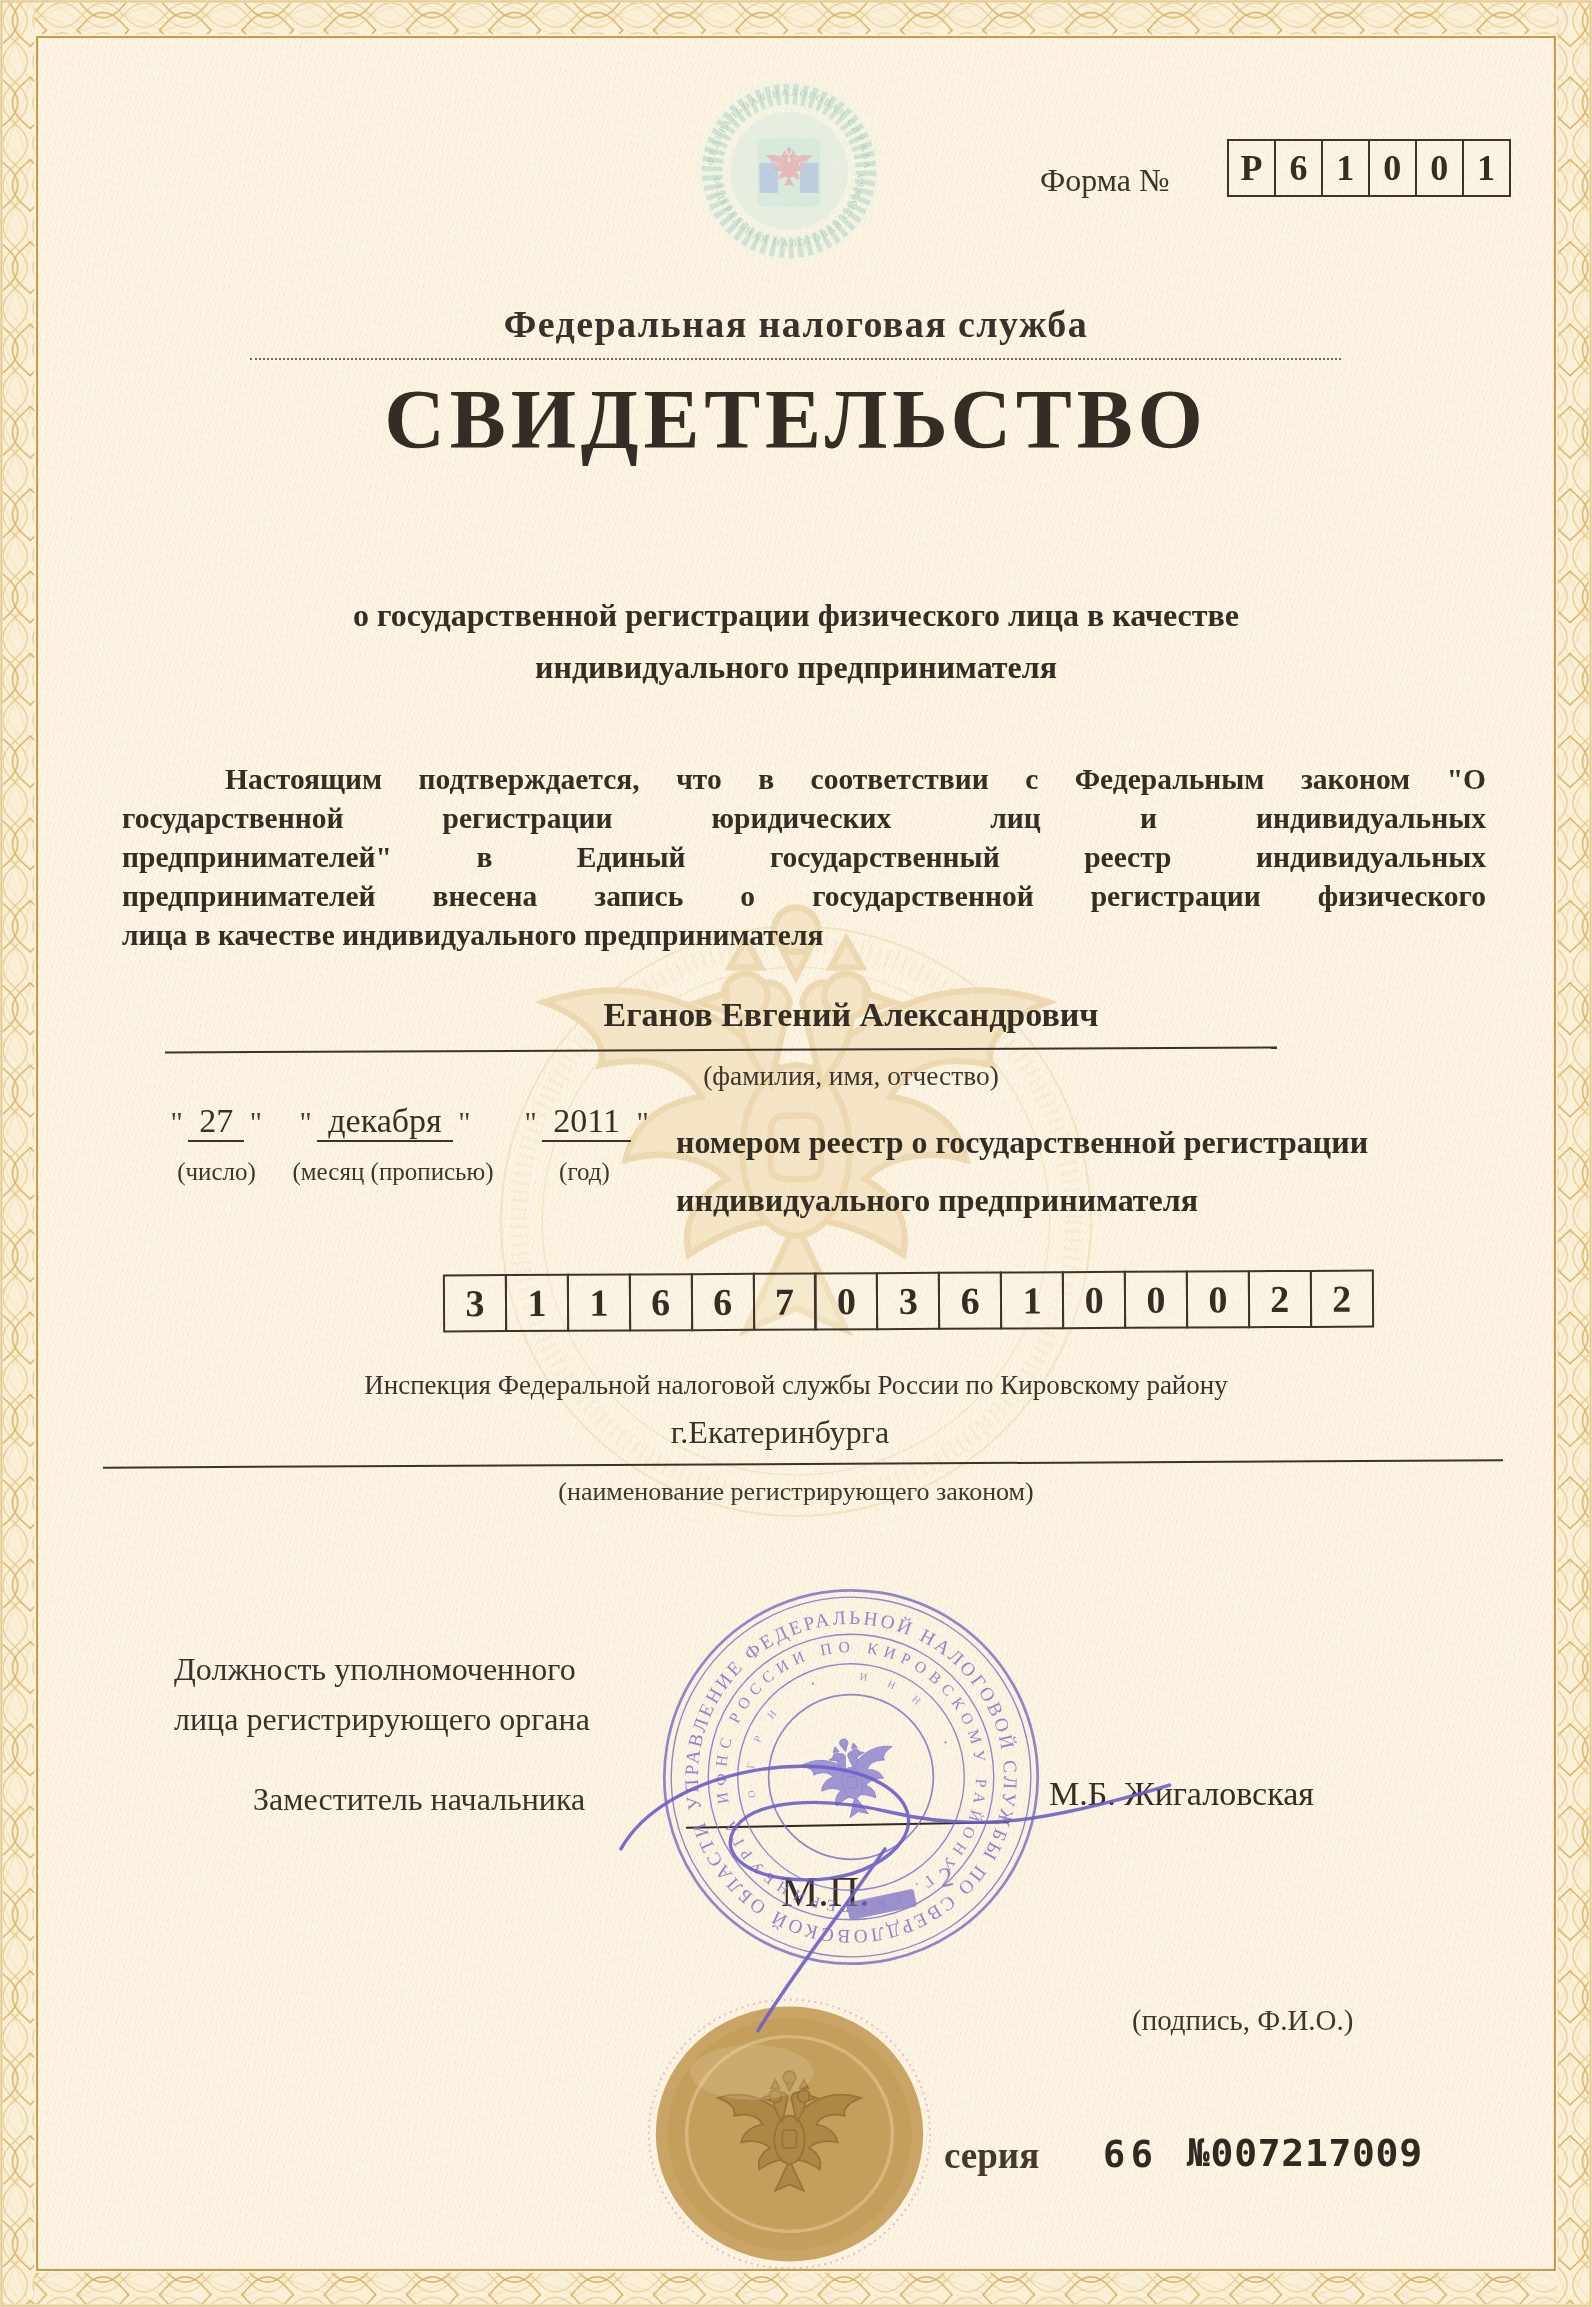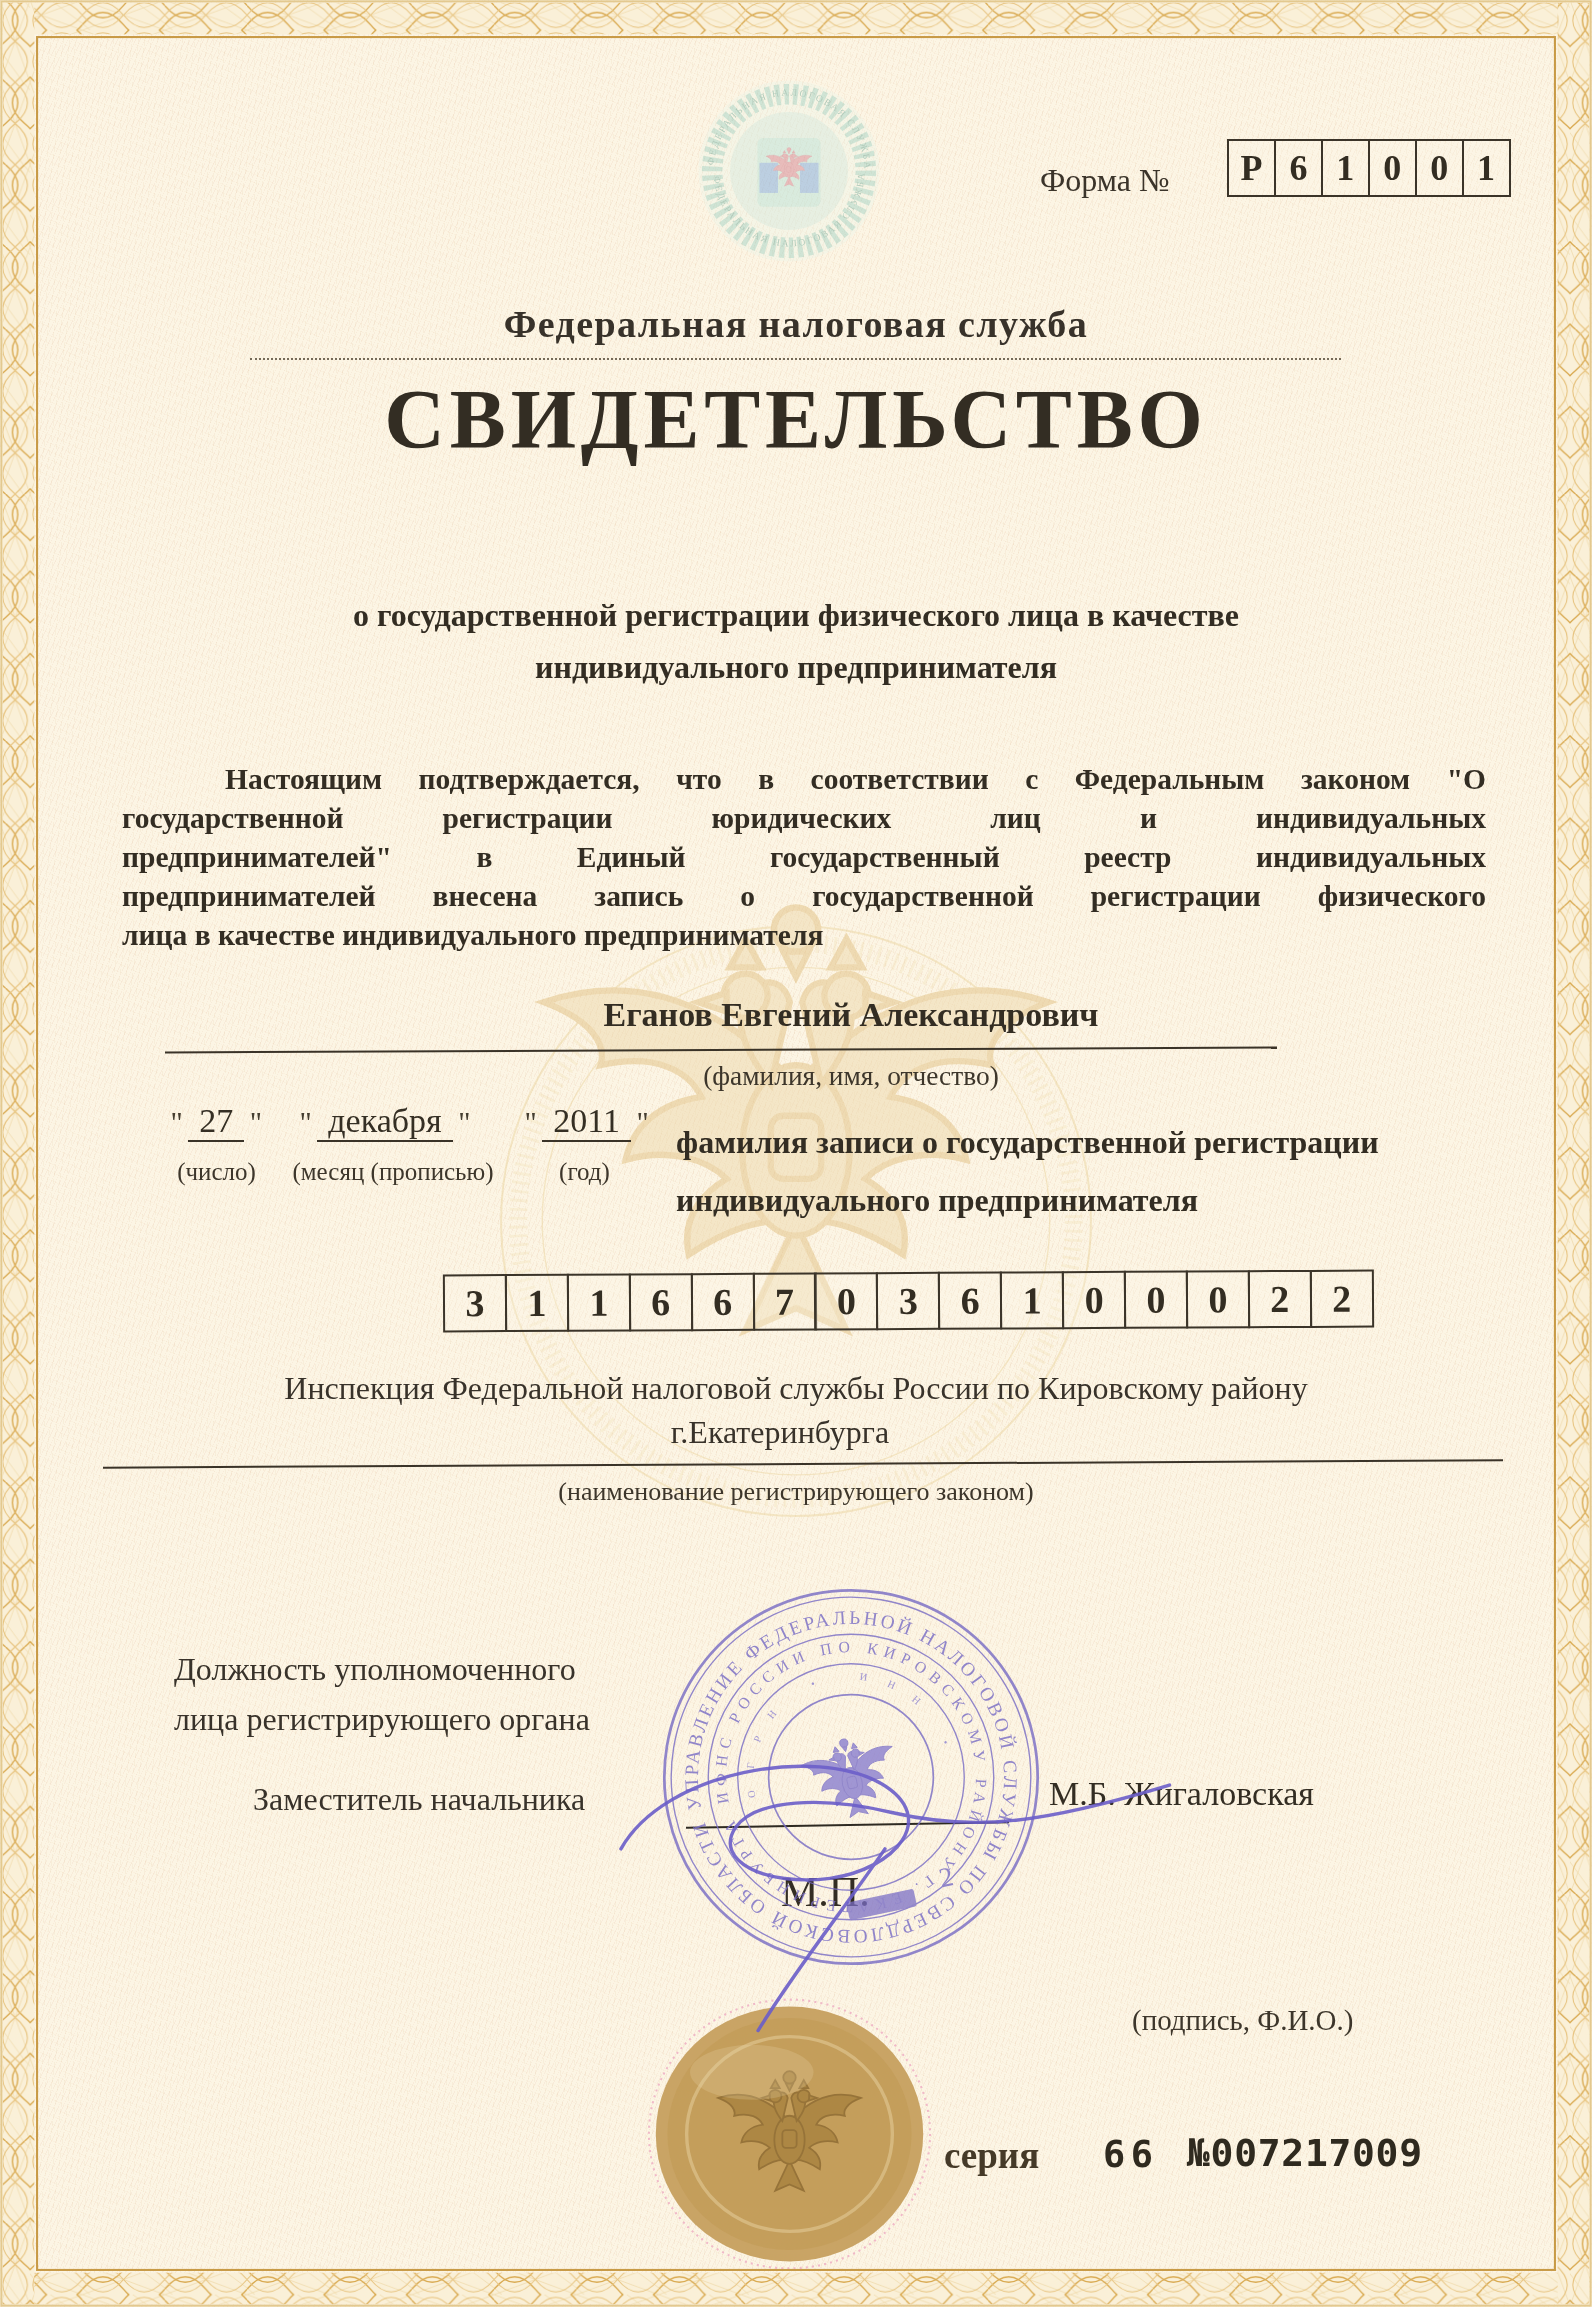--- a/index.html
+++ b/index.html
@@ -43,21 +43,21 @@
   .date-caption{top:1158px;font-size:25px;color:#3d362b;position:absolute;text-align:center;}
   .c-day{left:158px;width:117px;}
   .c-month{left:280px;width:226px;}
   .c-year{left:526px;width:117px;}
   .ogrn-intro{left:676px;top:1113px;width:748px;font-size:32px;font-weight:bold;line-height:58px;color:#332d23;}
   
   .ogrn-cells{left:443px;top:1272px;display:flex;transform:rotate(-0.3deg);}
   .ogrn-cells .cell{width:64px;height:58px;font-size:38px;font-weight:bold;color:#332d22;}
   .ogrn-cells .cell:first-child{margin-left:0;}
   
-  .auth-1{left:110px;top:1370px;width:1372px;font-size:32px;color:#38322a;}
+  .auth-1{left:110px;top:1370px;width:1372px;font-size:27px;color:#38322a;}
   .auth-2{left:94px;top:1414px;width:1372px;font-size:32px;color:#38322a;}
   .auth-rule{left:103px;top:1463px;width:1400px;height:2.1px;background:#3a3328;transform:rotate(-0.3deg);}
   .auth-caption{left:110px;top:1477px;width:1372px;font-size:26px;color:#3d362b;}
   
   .pos-label{left:174px;top:1644px;font-size:32px;line-height:50px;color:#38322a;}
   .pos-value{left:213px;top:1781px;font-size:32px;color:#38322a;margin-left:40px;}
   .sig-line{left:686px;top:1824px;width:323px;height:2.1px;background:#2e2a22;transform:rotate(-1deg);}
   .mp-label{left:781px;top:1868px;font-size:42px;color:#332d23;}
   .signer-name{left:1049px;top:1775px;font-size:34px;color:#332d23;}
   .sig-caption{left:1132px;top:2004px;font-size:29px;color:#3d362b;}
@@ -171,21 +171,21 @@
   </div>
   <div class="date-caption c-month">(месяц (прописью)</div>
   <div class="abs date-field f-year">
     <span class="date-q">"</span>
     <span class="date-v">2011</span>
     <span class="date-q">"</span>
   </div>
   <div class="date-caption c-year">(год)</div>
 
   <div class="abs ogrn-intro">
-    <div>фамилия записи о государственной регистрации</div>
+    <div>номером реестр о государственной регистрации</div>
     <div>индивидуального предпринимателя</div>
   </div>
 
   <div class="abs ogrn-cells">
     <span class="cell">3</span>
     <span class="cell">1</span>
     <span class="cell">1</span>
     <span class="cell">6</span>
     <span class="cell">6</span>
     <span class="cell">7</span>

